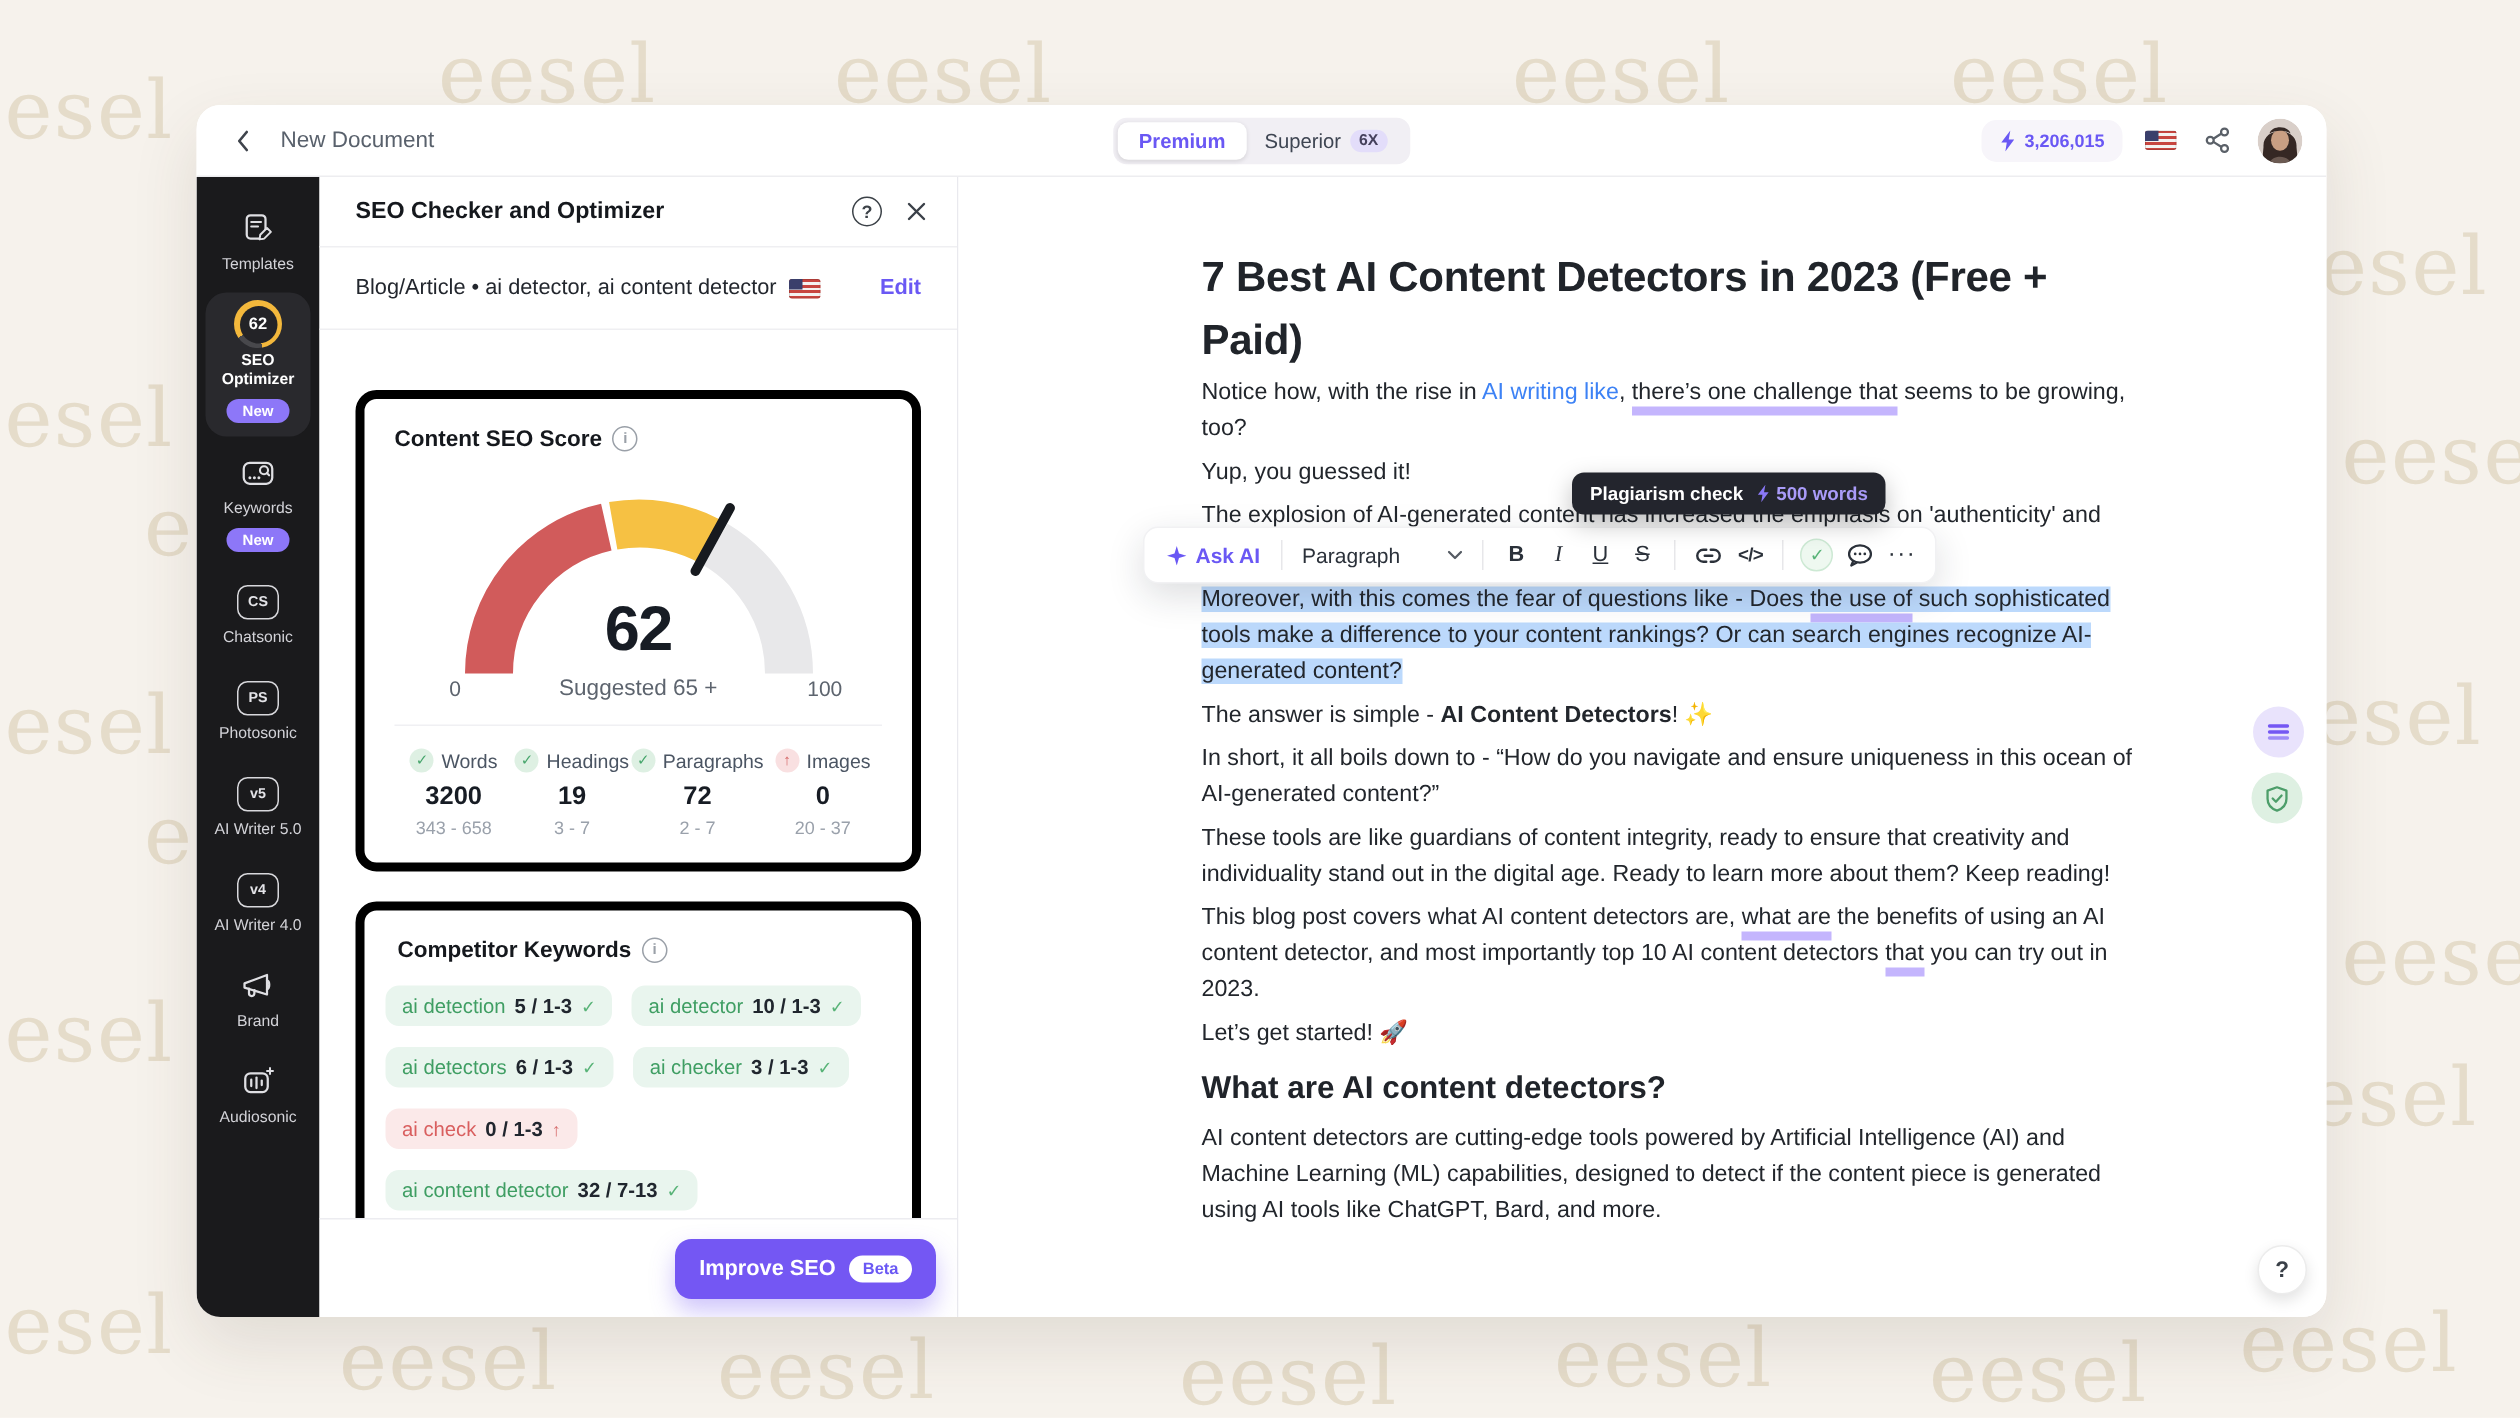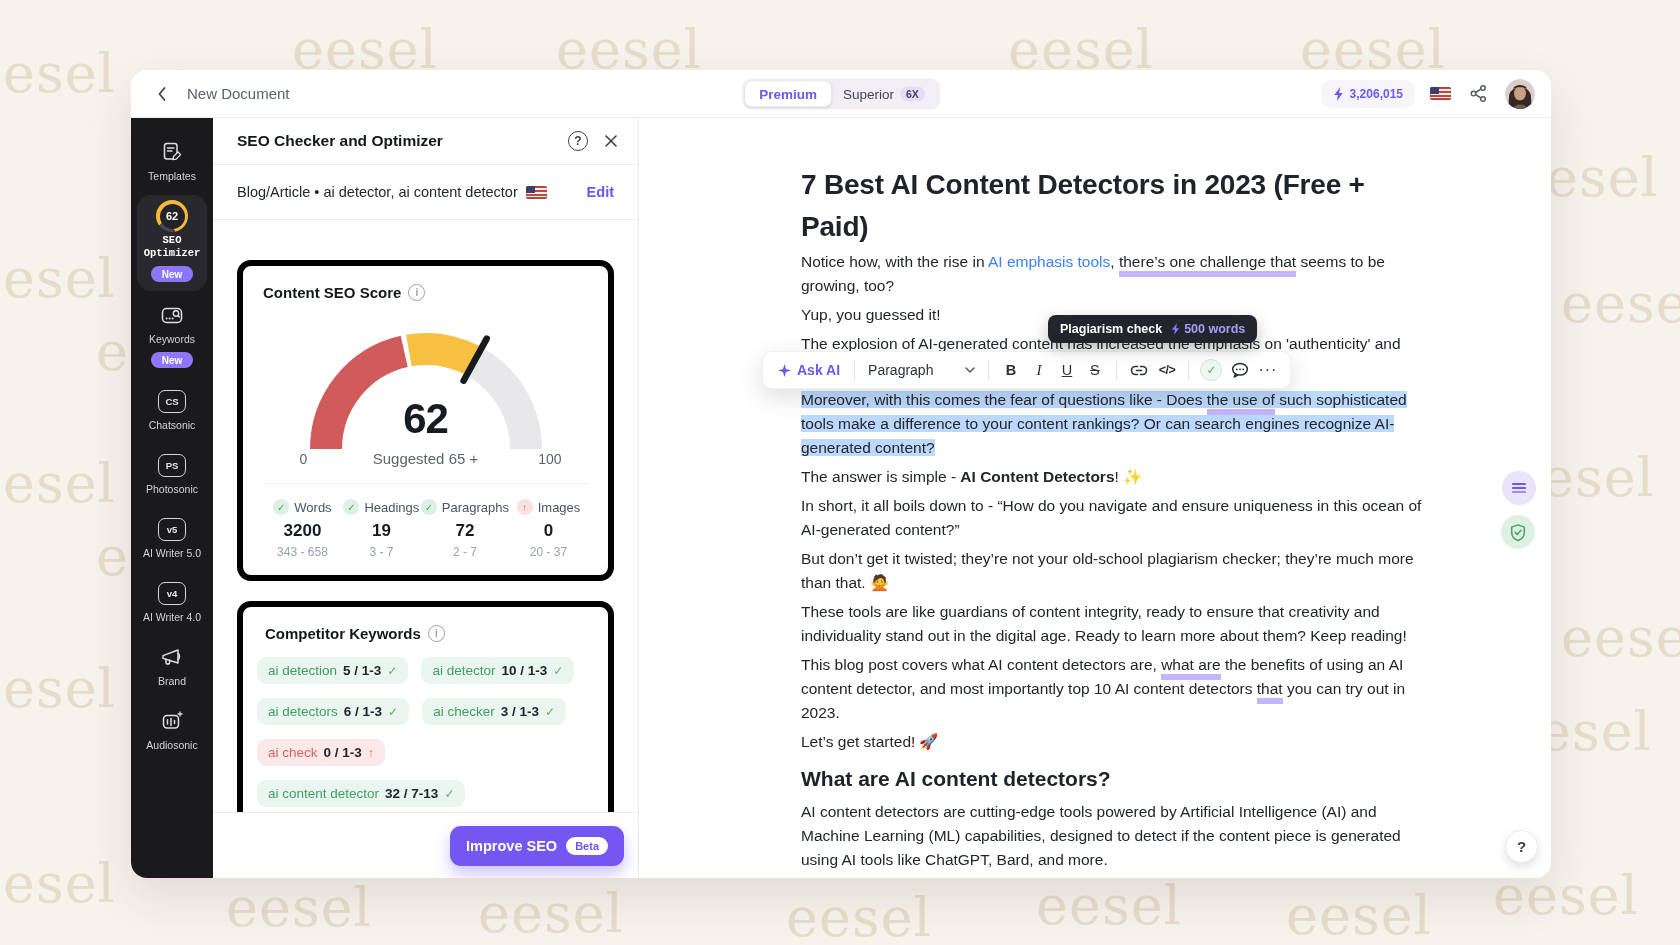--- a/index.html
+++ b/index.html
@@ -41,21 +41,21 @@
 
   
   .rail{flex:0 0 82px;background:#1a1a1c;display:flex;flex-direction:column;align-items:center;
         padding-top:13px;gap:3px;}
   .sb-item{width:70px;display:flex;flex-direction:column;align-items:center;padding:8px 0 9px;
            border-radius:14px;}
   .sb-item.active{background:#29292d;}
   .sb-ic{height:26px;display:flex;align-items:center;justify-content:center;}
   .sb-label{font-size:10.5px;margin-top:5px;text-align:center;line-height:13px;color:#d3d3d8;
             max-width:64px;}
-  .sb-item.active .sb-label{color:#fff;font-weight:bold;font-family:Liberation Mono, monospace;}
+  .sb-item.active .sb-label{color:#fff;font-weight:bold;}
   .sb-new{margin-top:6px;background:#8d77f8;color:#fff;font-size:10px;font-weight:bold;
           padding:2.5px 11px;border-radius:999px;}
   .sb-box{width:26px;height:21px;border:1.6px solid #d8d8dc;border-radius:7px;display:flex;
           align-items:center;justify-content:center;font-size:9.5px;font-weight:bold;color:#e4e4e8;}
   .score-ring{width:32px;height:32px;border-radius:50%;
               background:conic-gradient(from 235deg,#f3b83c 0deg 295deg,#48484c 295deg 360deg);
               display:flex;align-items:center;justify-content:center;}
   .score-ring>span{width:25px;height:25px;border-radius:50%;background:#232327;color:#fff;
                    font-size:11px;font-weight:bold;display:flex;align-items:center;justify-content:center;}
 
@@ -431,27 +431,26 @@
           <button class="improve-btn">
             <span>Improve SEO</span>
             <span class="beta-pill">Beta</span>
           </button>
         </div>
       </section>
 
       <section class="doc">
         <div class="doc-inner" id="doc-inner">
             <h1><span>7 Best AI Content Detectors in 2023 (Free + Paid)</span></h1>
-            <p><span>Notice how, with the rise in </span><span class="seg-link">AI emphasis tools</span><span>, </span><span class="seg-u">there’s one challenge that</span><span> seems to be growing, too?</span></p>
+            <p><span>Notice how, with the rise in </span><span class="seg-link">AI writing like</span><span>, </span><span class="seg-u">there’s one challenge that</span><span> seems to be growing, too?</span></p>
             <p><span>Yup, you guessed it!</span></p>
             <p class="toolbar-gap"><span>The explosion of AI-generated content has increased the emphasis on 'authenticity' and</span></p>
             <p><span class="hl"><span>Moreover, with this comes the fear of questions like - Does </span><span class="seg-u">the use of</span><span> such sophisticated tools make a difference to your content rankings? Or can search engines recognize AI-generated content?</span></span></p>
             <p><span>The answer is simple - </span><span class="seg-b">AI Content Detectors</span><span>! ✨</span></p>
             <p><span>In short, it all boils down to - “How do you navigate and ensure uniqueness in this ocean of AI-generated content?”</span></p>
-            <p><span>But don’t get it twisted; they’re not your old-school plagiarism checker; they’re much more than that. 🙅</span></p>
             <p><span>These tools are like guardians of content integrity, ready to ensure that creativity and individuality stand out in the digital age. Ready to learn more about them? Keep reading!</span></p>
             <p><span>This blog post covers what AI content detectors are, </span><span class="seg-u">what are</span><span> the benefits of using an AI content detector, and most importantly top 10 AI content detectors </span><span class="seg-u">that</span><span> you can try out in 2023.</span></p>
             <p><span>Let’s get started! 🚀</span></p>
             <h2><span>What are AI content detectors?</span></h2>
             <p><span>AI content detectors are cutting-edge tools powered by Artificial Intelligence (AI) and Machine Learning (ML) capabilities, designed to detect if the content piece is generated using AI tools like ChatGPT, Bard, and more.</span></p>
             <p></p>
           </div>
 
         <div class="plag-tip">
           <span>Plagiarism check</span>

